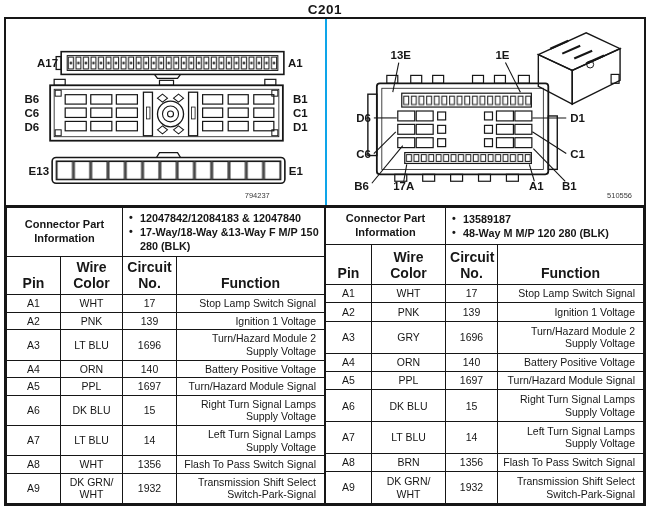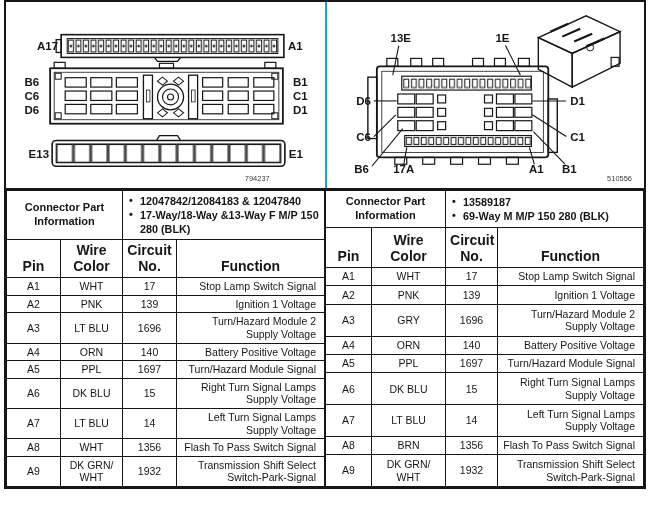--- a/index.html
+++ b/index.html
@@ -30,20 +30,21 @@
   .pi-items li::before{content:"•";position:absolute;left:0;top:-1px;}
   th{font-size:14px;font-weight:bold;text-align:center;vertical-align:bottom;
     padding-bottom:3px;line-height:1.15;}
   td.col-pin,td.col-wire,td.col-circuit{text-align:center;}
   td.col-func{text-align:right;padding-right:8px;}
 </style>
 </head>
 <body>
 
 <div class="sheet">
+  <div class="page-title">C201</div>
 
   <div class="doc">
 
     <div class="diagrams">
 
       <div class="dpanel">
         <svg viewBox="0 0 318 188" preserveAspectRatio="none">
           <defs>
             <pattern id="slotsA" x="61" y="37" width="7.5" height="15" patternUnits="userSpaceOnUse">
               <rect x="1.2" y="1.5" width="5" height="12" fill="none" stroke="#161616" stroke-width="1"></rect>
@@ -325,21 +326,21 @@
             <col style="width:74px">
             <col style="width:52px">
             <col>
           </colgroup>
         <tbody>
           <tr>
             <td class="pi-label" colspan="2">Connector Part Information</td>
             <td class="pi-items" colspan="2">
               <ul>
                   <li>13589187</li>
-                  <li>69-Way M M/P 150 280 (BLK)</li>
+                  <li>48-Way M M/P 120 280 (BLK)</li>
                 </ul>
             </td>
           </tr>
           <tr>
             <th>Pin</th>
             <th>Wire Color</th>
             <th>Circuit No.</th>
             <th>Function</th>
           </tr>
         </tbody>

